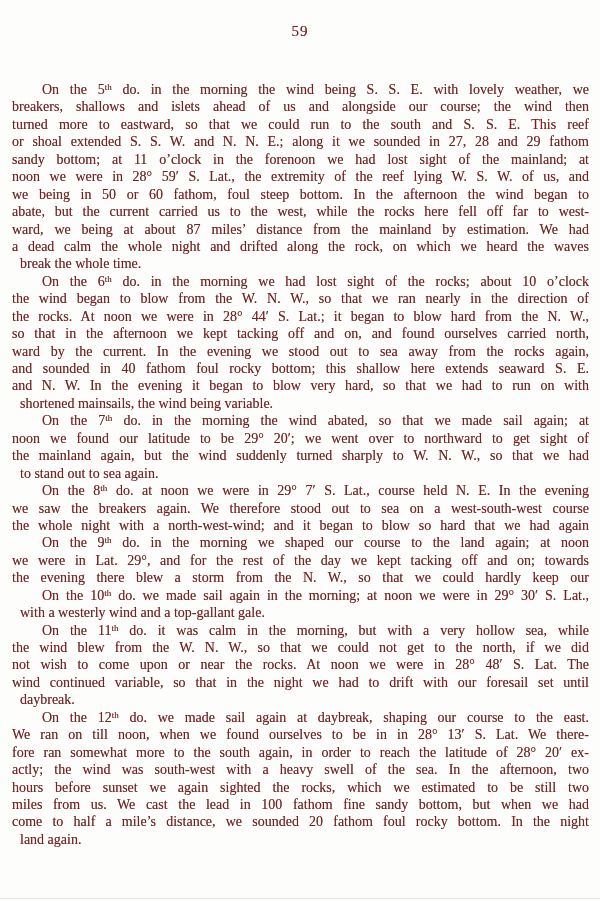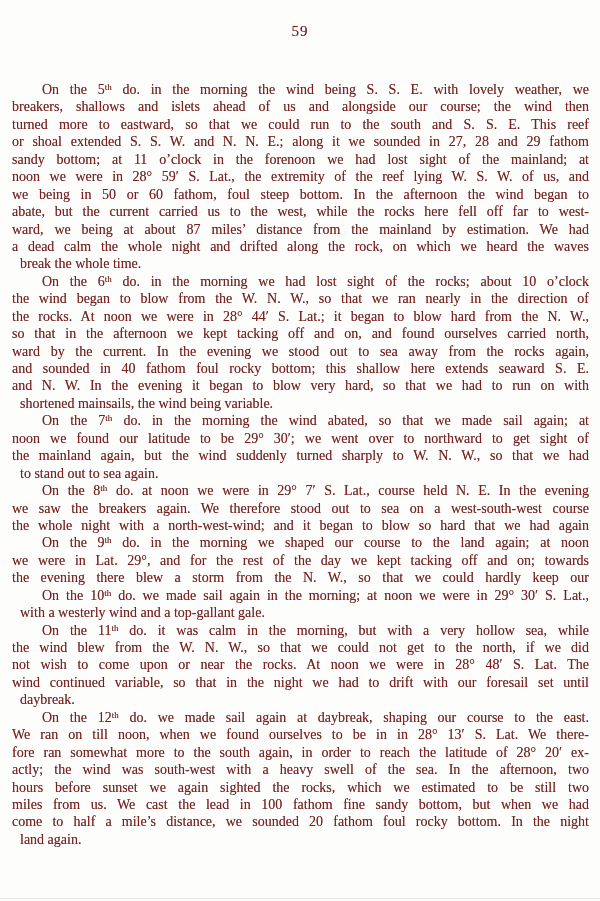--- a/index.html
+++ b/index.html
@@ -95,21 +95,21 @@
         <div class="line">the  wind  began  to  blow  from  the  W. N. W.,  so  that  we  ran  nearly  in  the  direction  of</div>
         <div class="line">the  rocks.   At  noon  we  were  in  28° 44′  S. Lat.;  it  began  to  blow  hard  from  the N. W.,</div>
         <div class="line">so  that  in  the  afternoon  we  kept  tacking  off  and  on,  and  found  ourselves carried north,</div>
         <div class="line">ward  by  the  current.   In  the  evening  we  stood  out  to  sea  away  from  the  rocks  again,</div>
         <div class="line">and  sounded  in  40  fathom  foul  rocky  bottom;  this  shallow   here  extends  seaward  S. E.</div>
         <div class="line">and  N. W.   In  the  evening  it  began  to  blow  very  hard,  so  that  we  had  to  run  on  with</div>
         <div class="line par-end">shortened  mainsails,  the  wind  being  variable.</div>
       </div>
       <div class="paragraph">
         <div class="line indent">On the 7<sup>th</sup> do.  in  the   morning  the  wind  abated,  so  that  we  made  sail  again;  at</div>
-        <div class="line">noon  we  found  our  latitude  to  be  29° 30′;  we  went  over  to  northward  to  get  sight  of</div>
+        <div class="line">noon  we  found  our  latitude  to  be  29° 20′;  we  went  over  to  northward  to  get  sight  of</div>
         <div class="line">the  mainland  again,  but  the  wind  suddenly  turned  sharply  to  W. N. W.,  so  that  we had</div>
         <div class="line par-end">to  stand  out  to  sea  again.</div>
       </div>
       <div class="paragraph">
         <div class="line indent">On the 8<sup>th</sup> do.  at  noon  we  were  in  29° 7′  S. Lat.,  course  held N. E.  In the evening</div>
         <div class="line">we  saw  the  breakers  again.   We  therefore  stood  out  to  sea  on  a  west-south-west course</div>
         <div class="line">the  whole  night  with  a  north-west-wind;  and  it  began  to  blow  so hard that we had again</div>
       </div>
       <div class="paragraph">
         <div class="line indent">On the 9<sup>th</sup> do.  in  the  morning  we  shaped  our  course  to  the  land  again;  at  noon</div>

